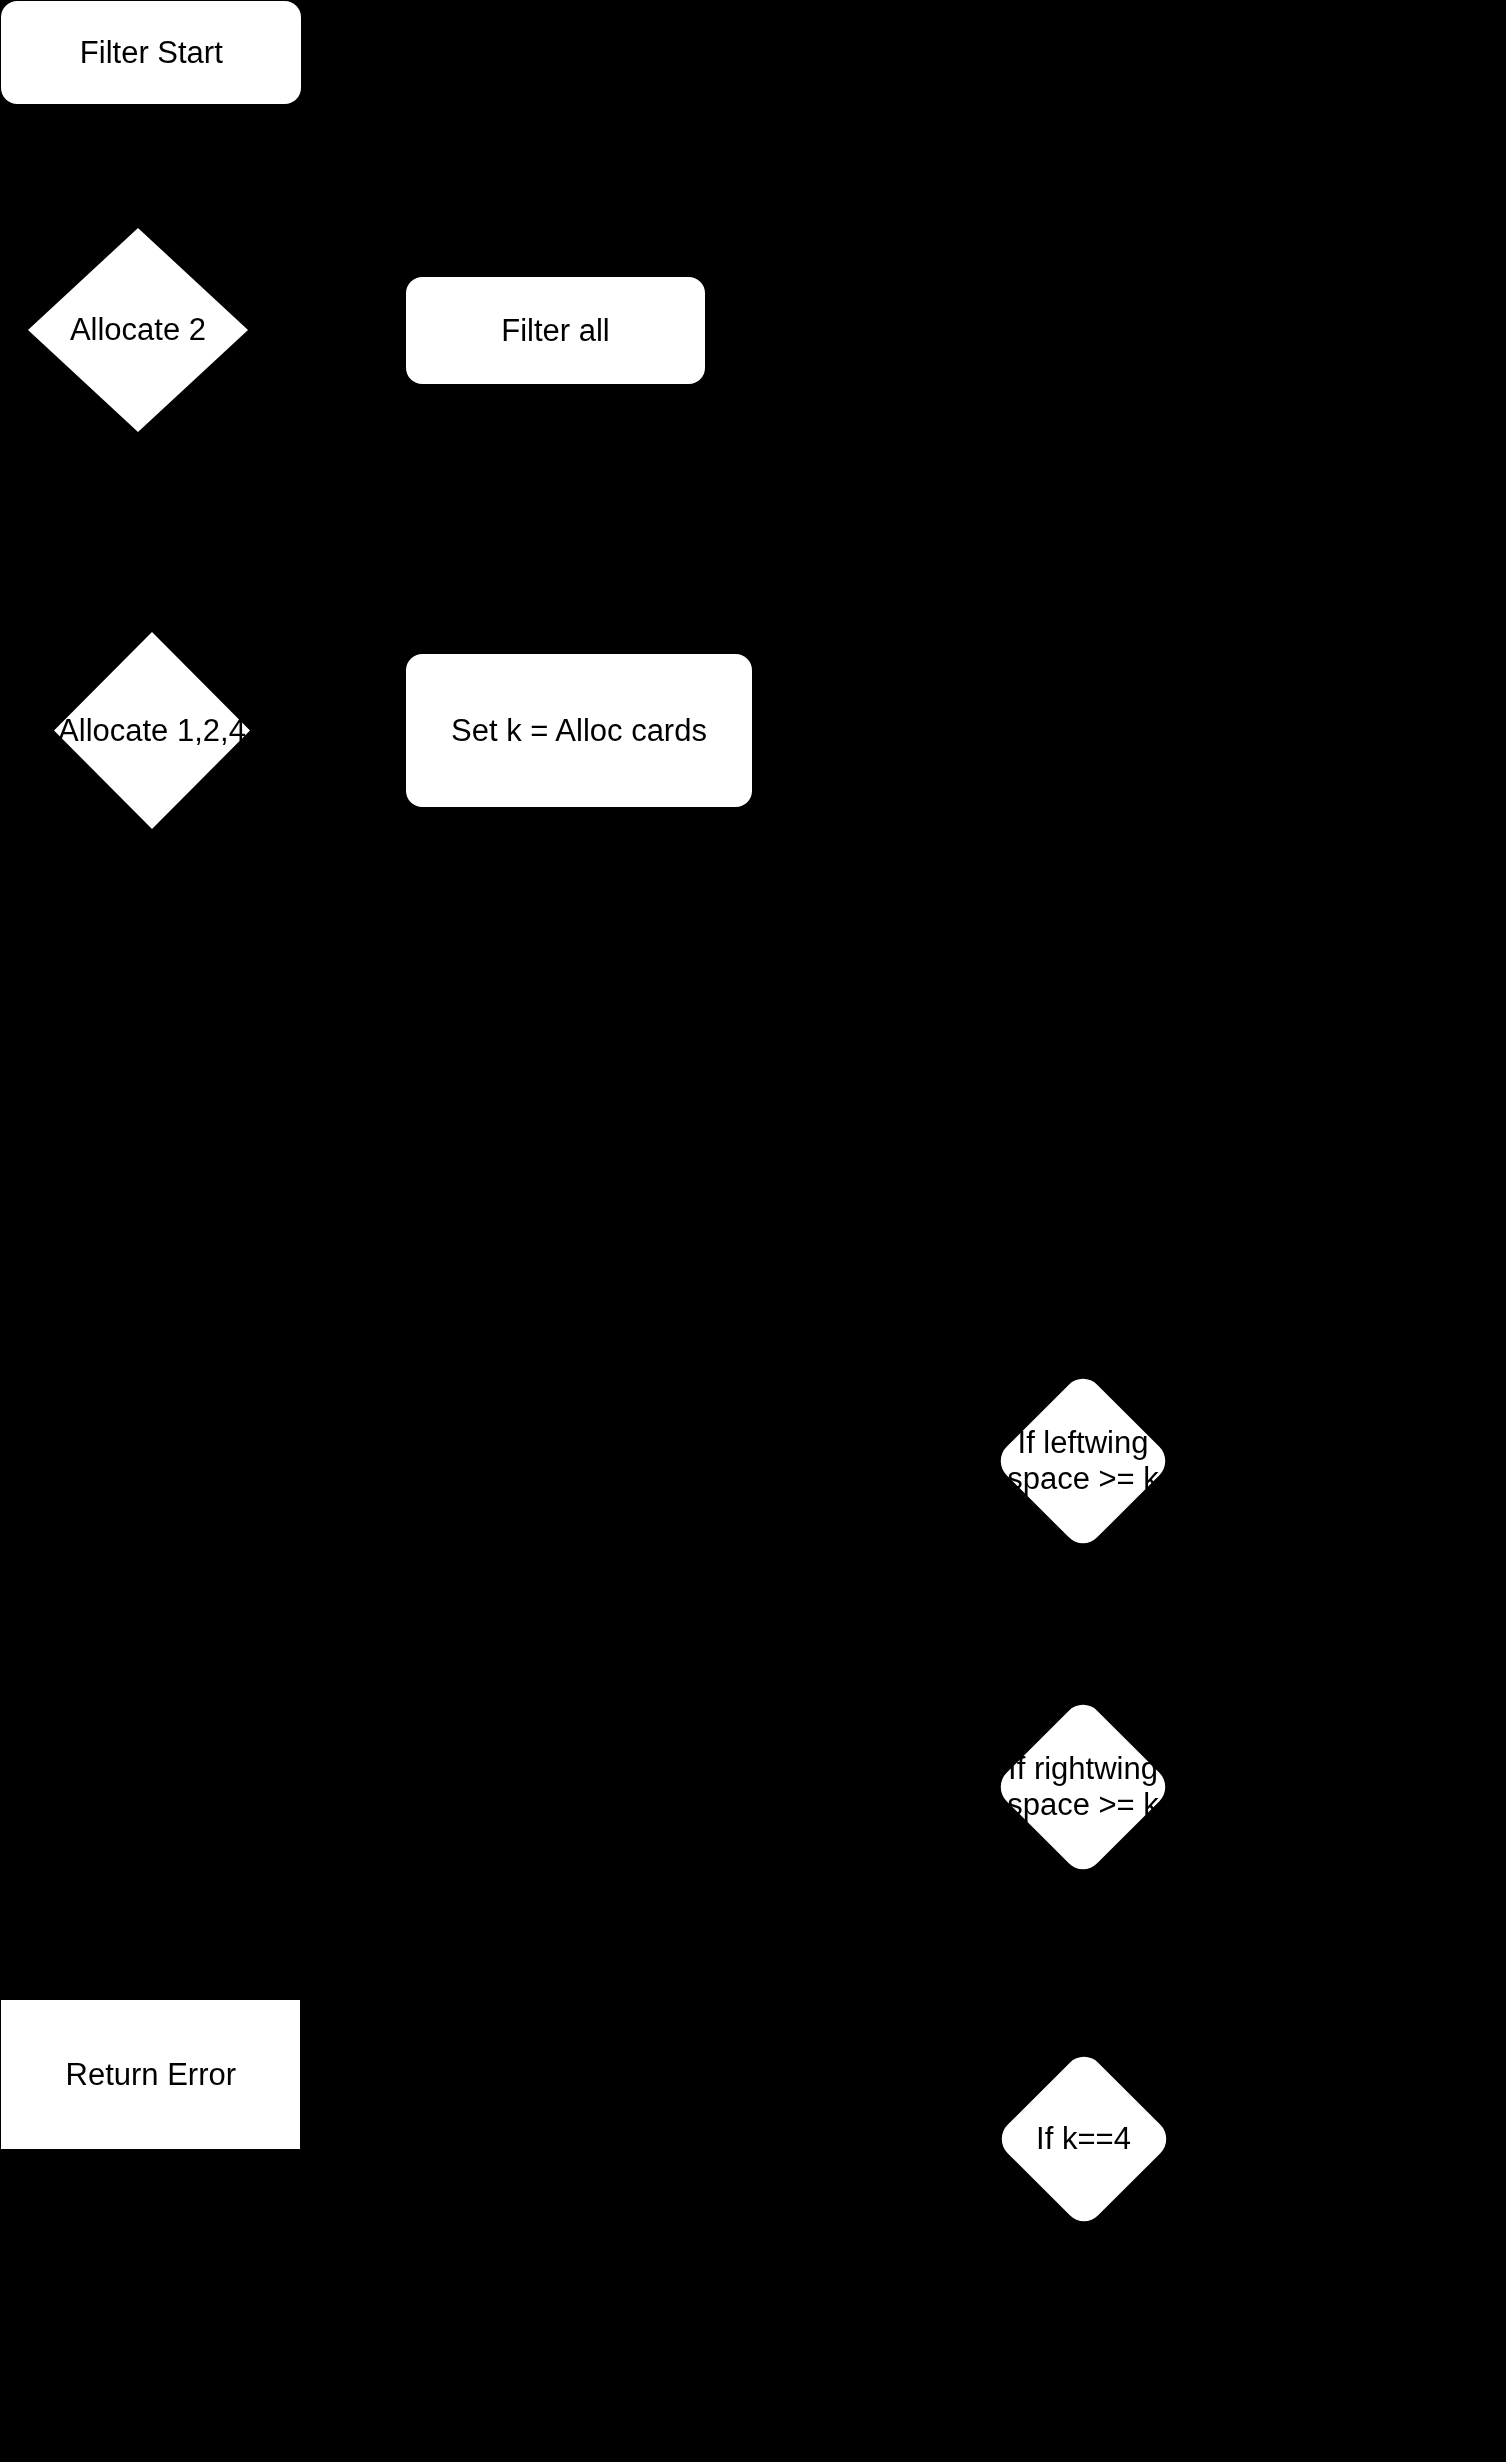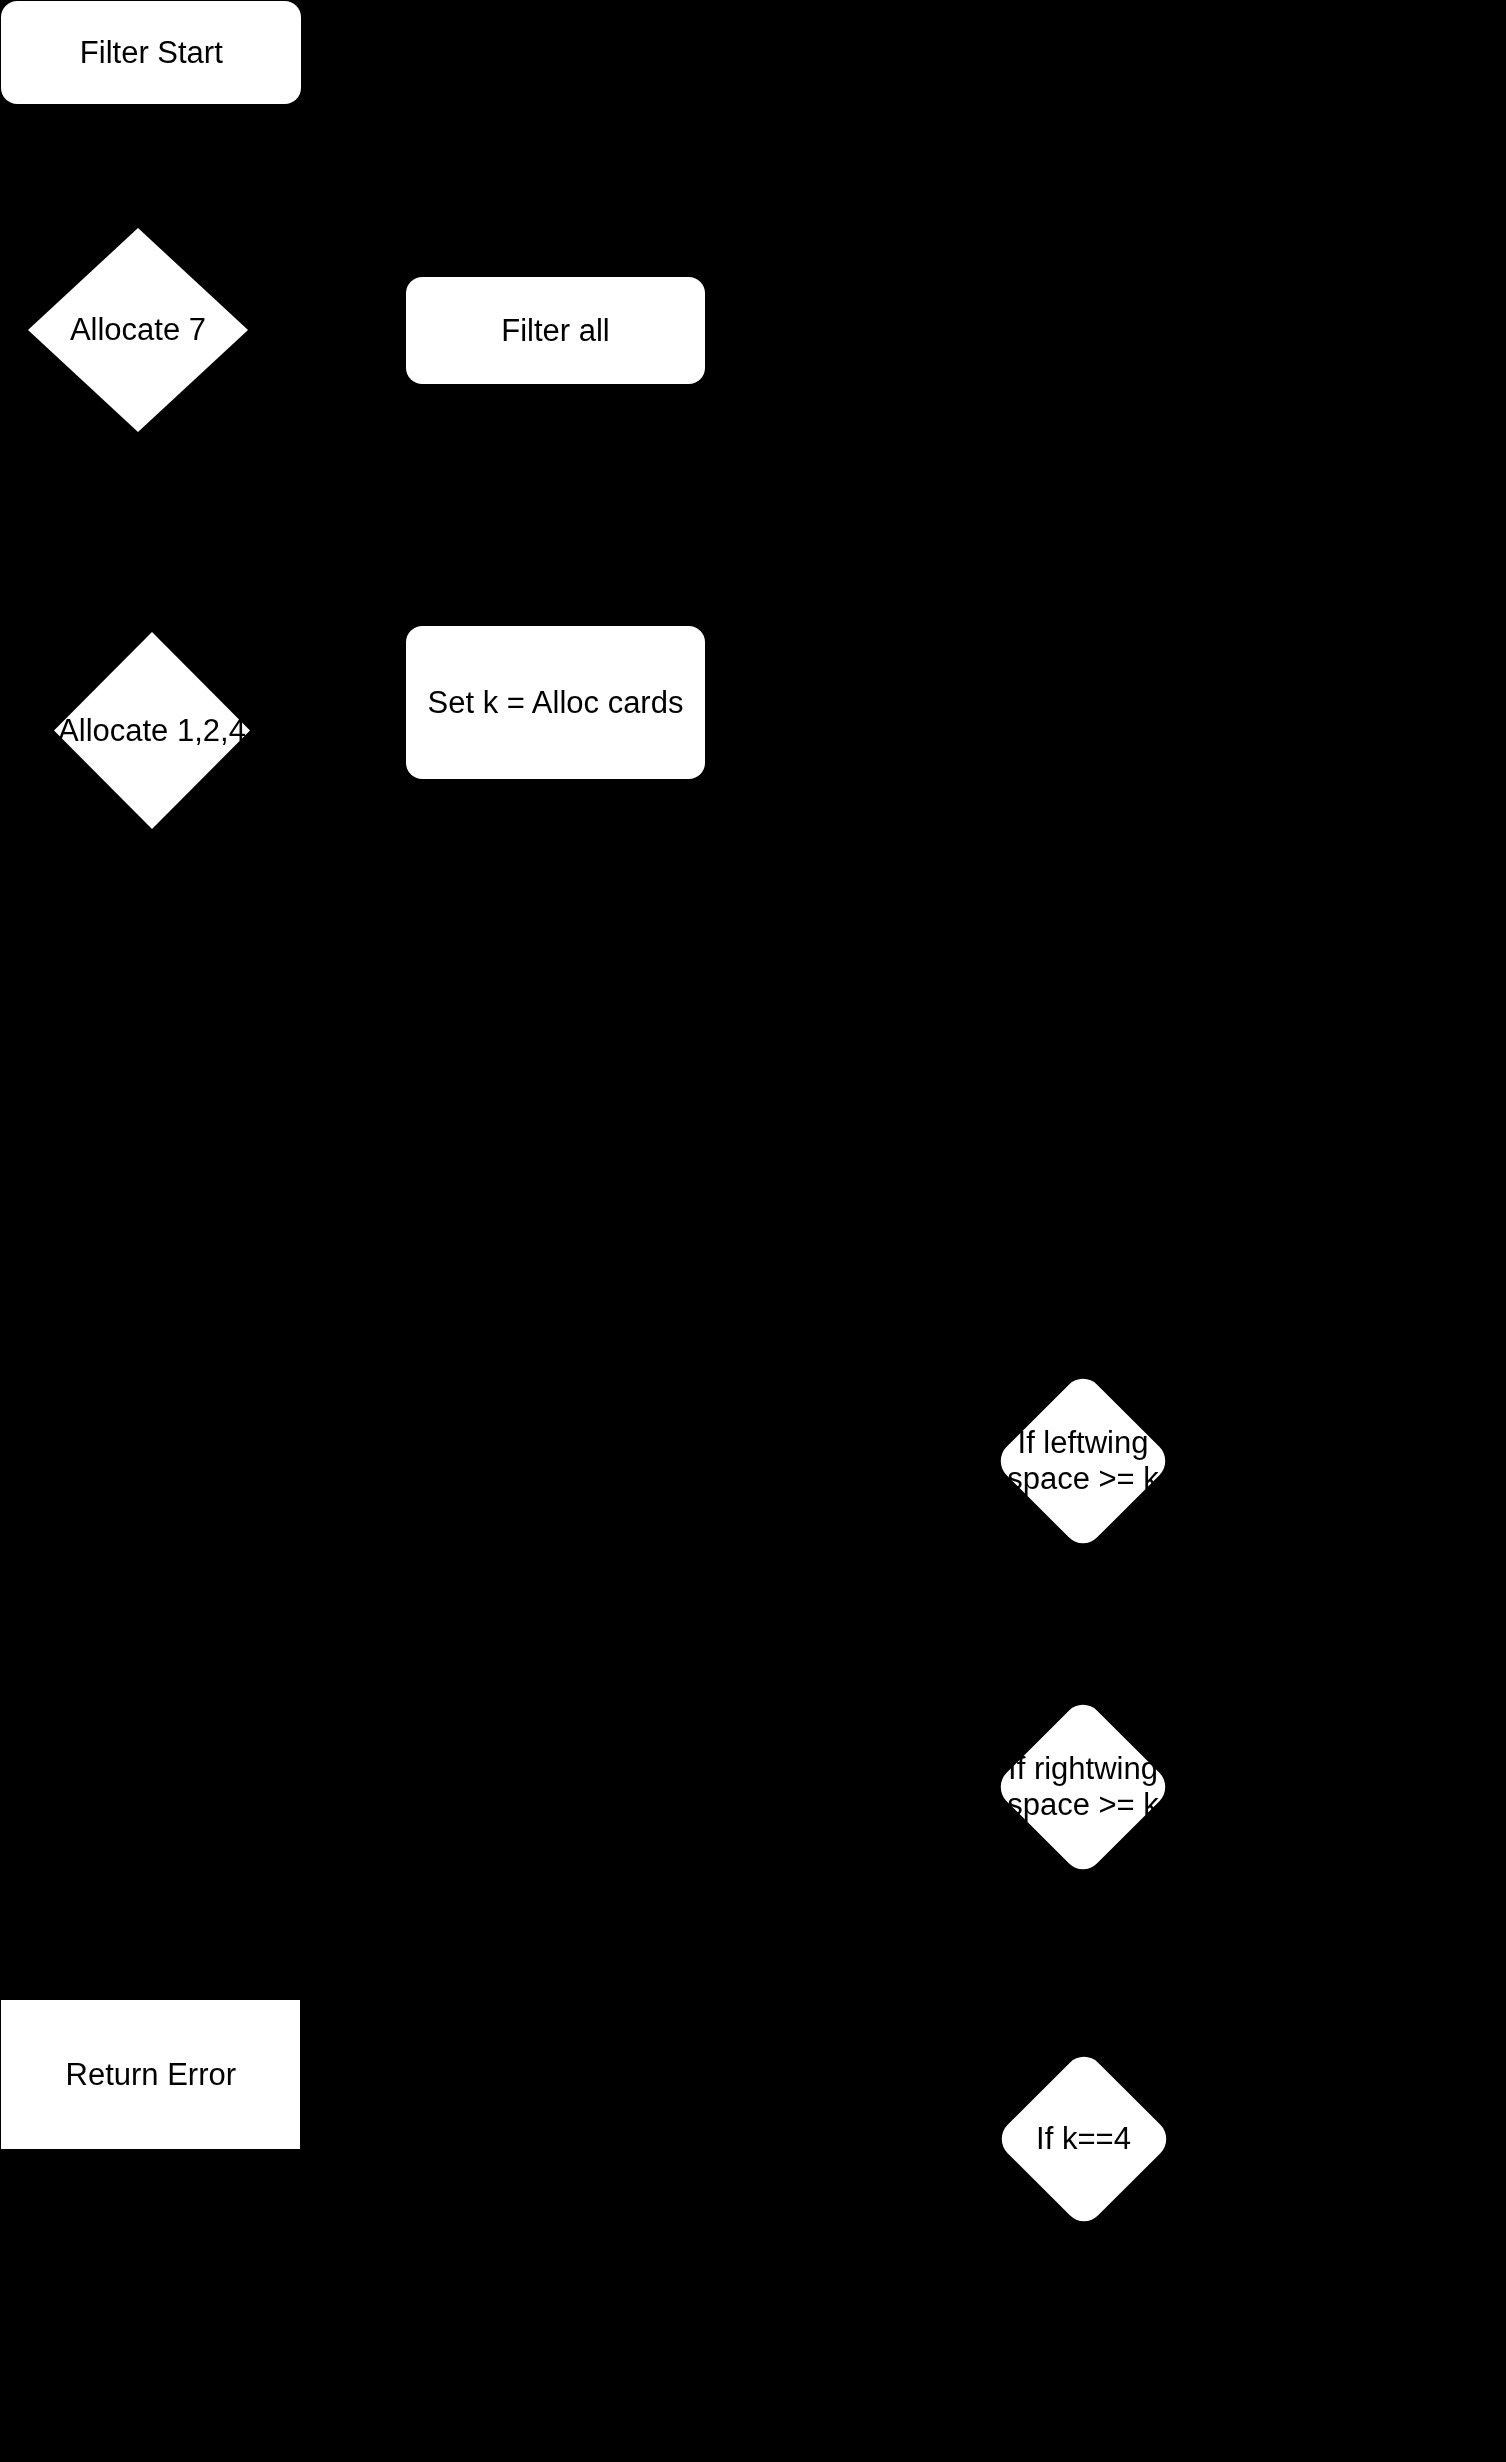--- a/index.html
+++ b/index.html
@@ -67,34 +67,34 @@
 
 <div class="canvas">
 
   <div class="node" style="left:1.3px; top:1.3px; width:300px; height:103px;">
     <div class="shape shape-rrect"></div>
     <div class="label">Filter Start</div>
   </div>
 
   <div class="node" style="left:28px; top:228px; width:220px; height:204px;">
     <div class="shape shape-diamond"></div>
-    <div class="label">Allocate 7</div>
+    <div class="label">Allocate 2</div>
   </div>
 
   <div class="node" style="left:406px; top:277px; width:299px; height:107px;">
     <div class="shape shape-rrect"></div>
     <div class="label">Filter all</div>
   </div>
 
   <div class="node" style="left:54px; top:632px; width:196px; height:197px;">
     <div class="shape shape-diamond"></div>
     <div class="label">Allocate 1,2,4</div>
   </div>
 
-  <div class="node" style="left:406px; top:626px; width:299px; height:153px;">
+  <div class="node" style="left:406px; top:654px; width:299px; height:153px;padding-left:47px;">
     <div class="shape shape-rrect"></div>
     <div class="label">Set k = Alloc cards</div>
   </div>
 
 
   <div class="node" style="left:992px; top:1370px; width:182px; height:181px;">
     <div class="shape shape-rdiamond"></div>
     <div class="label">
       <span>If leftwing</span>
       <span>space &gt;= k</span>

